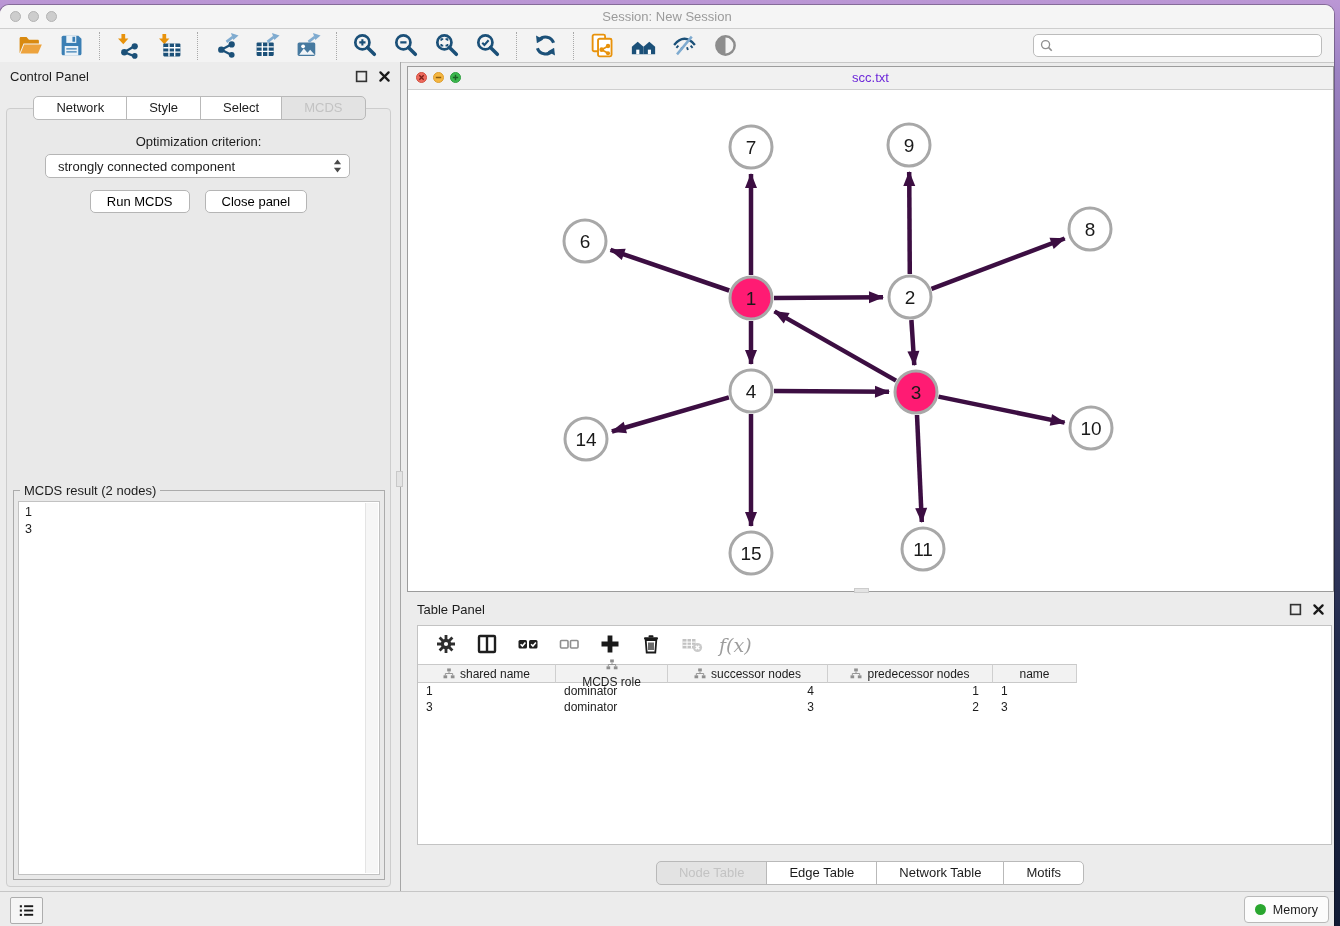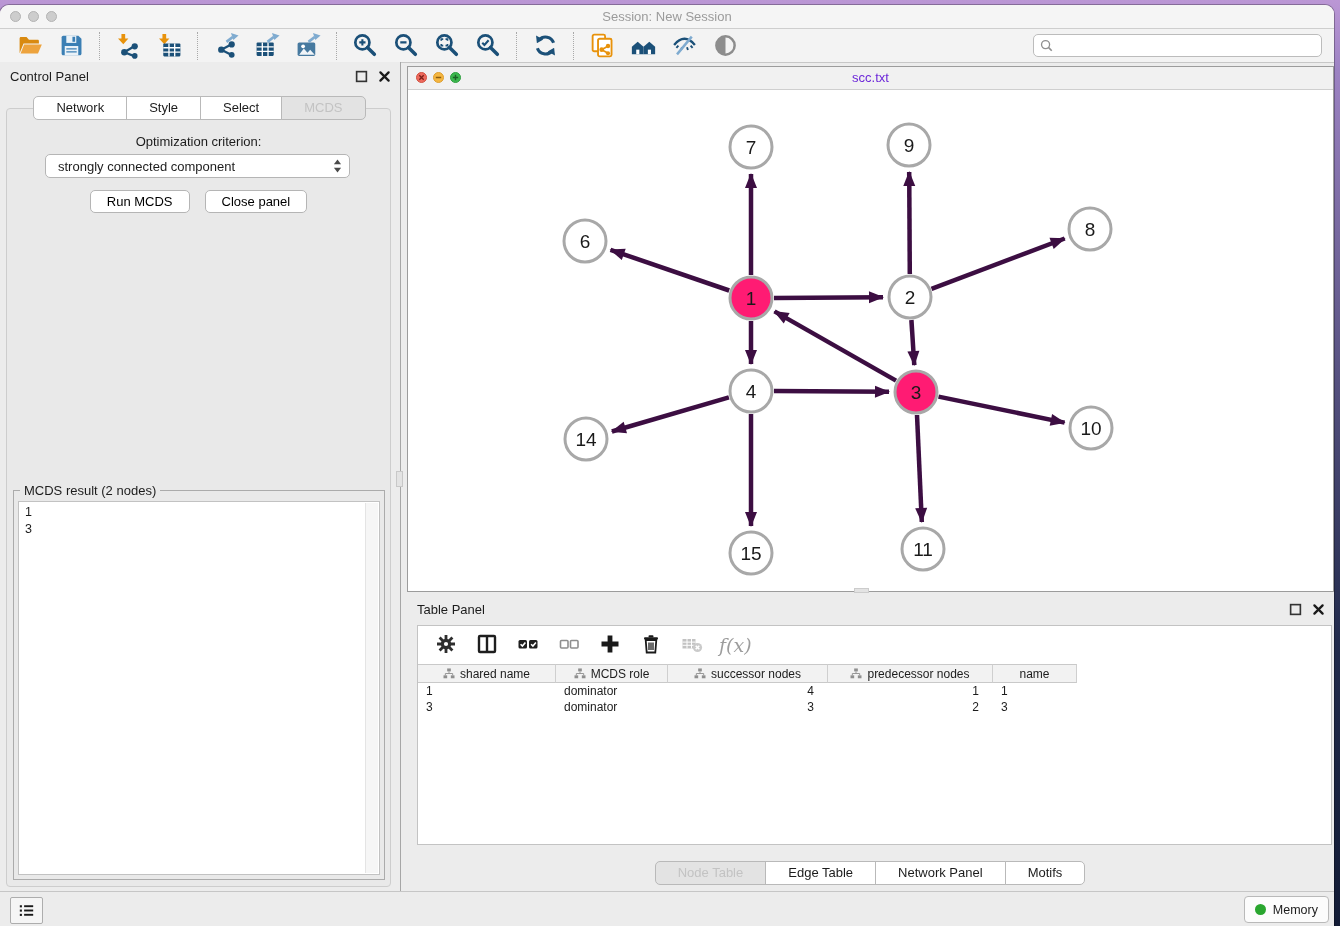--- a/index.html
+++ b/index.html
@@ -535,21 +535,21 @@
                 <span style="display: flex;">
                   <svg viewBox="0 0 13 12">
                     <rect x="4.5" y="0.5" width="4" height="3.2" fill="#8f8f8f"></rect>
                     <rect x="0.5" y="8" width="4" height="3.2" fill="#8f8f8f"></rect>
                     <rect x="8.5" y="8" width="4" height="3.2" fill="#8f8f8f"></rect>
                     <path d="M6.5 3.7v2.3M2.5 8V6h8v2" fill="none" stroke="#8f8f8f" stroke-width="1"></path>
                   </svg>
                 </span>
                 <span>shared name</span>
               </div>
-              <div class="th" style="width: 112px;">
+              <div class="th" style="width: 112px; flex-direction: column;">
                 <span style="display: flex;">
                   <svg viewBox="0 0 13 12">
                     <rect x="4.5" y="0.5" width="4" height="3.2" fill="#8f8f8f"></rect>
                     <rect x="0.5" y="8" width="4" height="3.2" fill="#8f8f8f"></rect>
                     <rect x="8.5" y="8" width="4" height="3.2" fill="#8f8f8f"></rect>
                     <path d="M6.5 3.7v2.3M2.5 8V6h8v2" fill="none" stroke="#8f8f8f" stroke-width="1"></path>
                   </svg>
                 </span>
                 <span>MCDS role</span>
               </div>
@@ -593,21 +593,21 @@
                 <div class="td right" style="width: 160px;">3</div>
                 <div class="td right" style="width: 165px;">2</div>
                 <div class="td" style="width: 84px;">3</div>
               </div>
             </div>
         </div>
         <div id="tp-tabs-strip">
           <div id="tp-tabs" class="seg">
               <span class="tab active">Node Table</span>
               <span class="tab">Edge Table</span>
-              <span class="tab">Network Panel</span>
+              <span class="tab">Network Table</span>
               <span class="tab">Motifs</span>
             </div>
         </div>
       </div>
     </div>
   </div>
 
   <div id="status-bar">
     <div id="list-btn">
       <svg viewBox="0 0 22 22">

